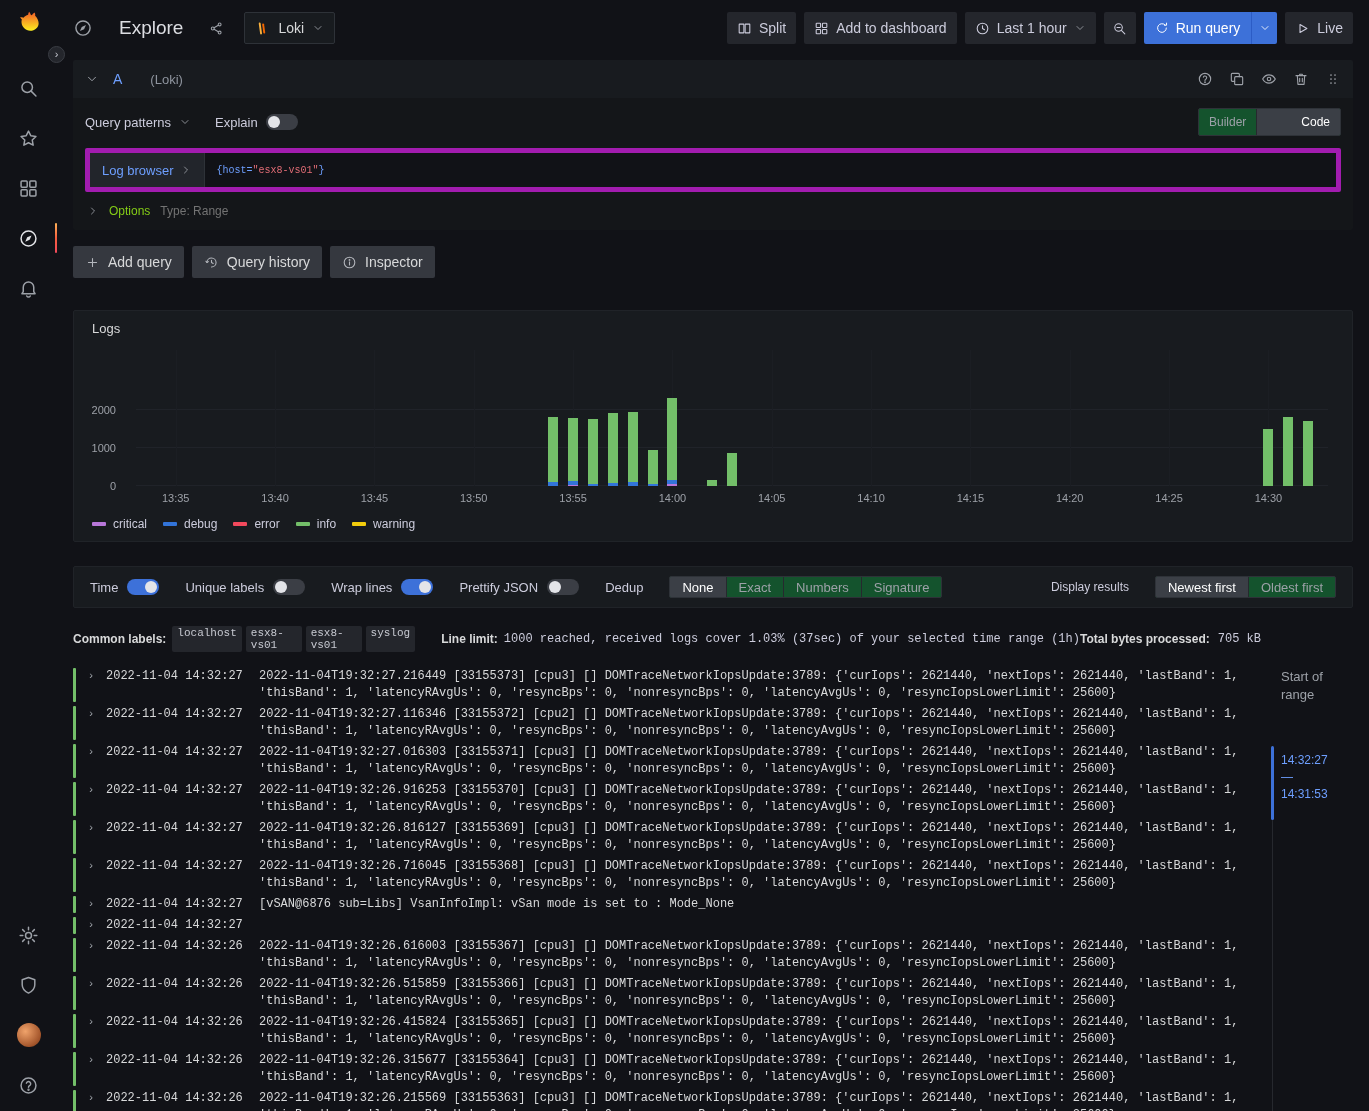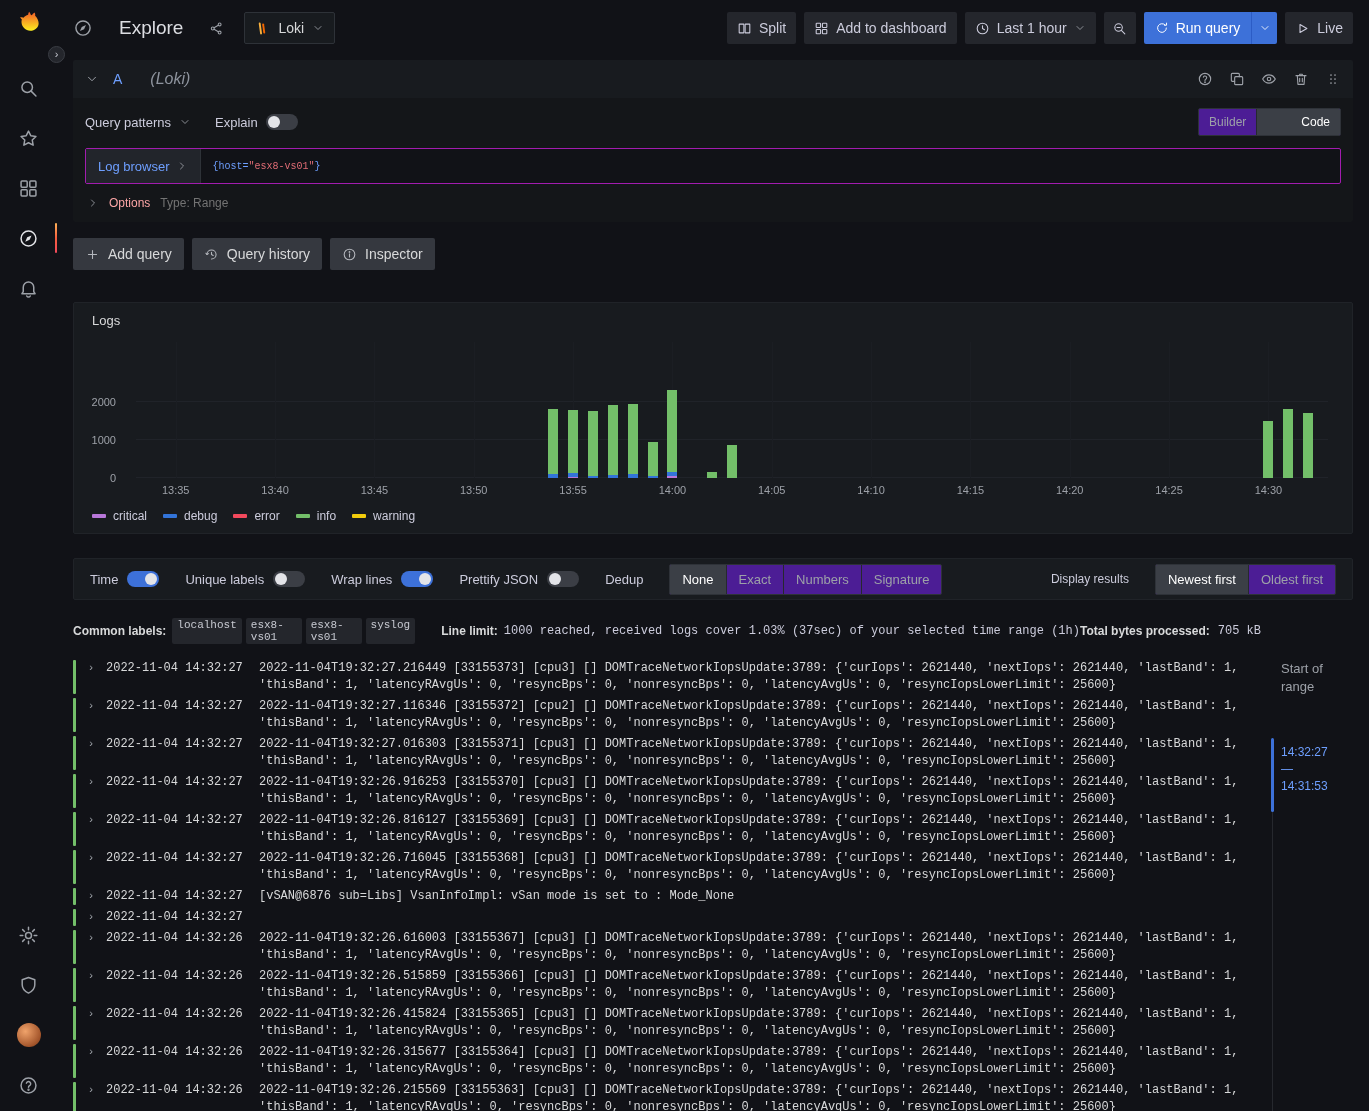--- a/index.html
+++ b/index.html
@@ -51,43 +51,43 @@
     font-size:14px; border:none; cursor:pointer; font-family:inherit; }
   .run-main svg { width:14px; height:14px; }
   .run-caret { width:26px; background:#3d71d9; border:none; border-left:1px solid #2c5cc5; color:#fff;
     display:flex; align-items:center; justify-content:center; cursor:pointer; }
 
   
   .query-panel { margin:4px 16px 0; border-radius:2px; overflow:hidden; }
   .q-header { height:38px; background:#181b1f; display:flex; align-items:center; padding:0 12px; }
   .q-caret { width:14px; height:14px; color:#9da1a8; cursor:pointer; }
   .q-ref { color:#6e9fff; font-size:14px; font-weight:500; margin-left:14px; cursor:pointer; }
-  .q-ds { color:#8e949e; font-size:16px; font-style:italic; margin-left:28px; }
+  .q-ds { color:#8e949e; font-size:13px; margin-left:28px; }
   .q-icons { margin-left:auto; display:flex; align-items:center; gap:16px; color:#9da1a8; }
   .q-icons svg { width:16px; height:16px; cursor:pointer; }
   .q-body { background:#141619; padding:10px 12px 12px; }
   .q-row1 { display:flex; align-items:center; gap:24px; padding-bottom:12px; }
   .link-row { display:flex; align-items:center; gap:8px; color:#ccccdc; font-size:13px; cursor:pointer; }
   .switch { width:32px; height:16px; border-radius:9px; background:#3b3e45; display:flex; align-items:center; padding:2px; cursor:pointer; flex:none; }
   .switch .knob { width:12px; height:12px; border-radius:50%; background:#e3e4e8; }
   .switch.on { background:#3d71d9; justify-content:flex-end; }
-  .rgroup { display:flex; border:1px solid #2e3238; border-radius:2px; overflow:hidden; background:#4c1d95; }
+  .rgroup { display:flex; border:1px solid #2e3238; border-radius:2px; overflow:hidden; background:#14532d; }
   .rgroup-item { padding:0 10px; height:26px; display:flex; align-items:center; font-size:12px; color:#9da1a8;
     background:transparent; border:none; cursor:pointer; font-family:inherit; }
   .rgroup-item + .rgroup-item { border-left:1px solid #26292e;padding-left:44px; }
   .rgroup-item.active { background:#3b3f46; color:#fff; }
   .mode-group { margin-left:auto; }
-  .q-row2 { display:flex; border:1px solid #a21caf; border-radius:2px; background:#111217; }
+  .q-row2 { display:flex; border:5px solid #a21caf; border-radius:2px; background:#111217; }
   .log-browser { display:flex; align-items:center; gap:6px; background:#22252b; color:#6e9fff; font-size:13px; font-weight:500;
     padding:0 12px; height:34px; border:none; border-right:1px solid #2e3238; cursor:pointer; font-family:inherit; }
   .query-text { display:flex; align-items:center; padding:0 12px; font-family:"Liberation Mono","DejaVu Sans Mono",monospace; font-size:10px; }
   .tok-b { color:#6e9fff; } .tok-s { color:#e06c75; }
   .q-row3 { display:flex; align-items:center; gap:10px; padding:12px 2px 0; font-size:12px; }
   .q-row3 .chev-r { width:12px; height:12px; color:#9da1a8; cursor:pointer; }
-  .q-row3 .opt { color:#fca5a5; font-weight:500; cursor:pointer; }
+  .q-row3 .opt { color:#84cc16; font-weight:500; cursor:pointer; }
   .q-row3 .opt-sum { color:#737373; }
 
   
   .action-row { display:flex; gap:8px; margin:16px 16px 0; }
   .action-btn { height:32px; display:flex; align-items:center; gap:8px; padding:0 12px;
     background:#35383f; border:none; border-radius:2px; color:#d8d9da; font-size:14px; font-family:inherit; cursor:pointer; }
   .action-btn svg { width:15px; height:15px; color:#b4b7bd; }
 
   
   .logs-panel { margin:32px 16px 0; background:#181b1f; border:1px solid #202328; border-radius:2px; padding:8px 18px 6px; }
@@ -107,21 +107,21 @@
 
   
   .controls-bar { margin:24px 16px 0; background:#181b1f; border:1px solid #202328; border-radius:2px;
     height:42px; display:flex; align-items:center; gap:26px; padding:0 16px; }
   .toggles { display:flex; align-items:center; gap:26px; }
   .ctl-item { display:flex; align-items:center; gap:9px; }
   .ctl-label { font-size:13px; color:#ccccdc; cursor:pointer; }
   .dedup-wrap, .display-wrap { display:flex; align-items:center; gap:26px; }
   .display-wrap { margin-left:auto; }
   .display-wrap .ctl-label { font-size:12px; font-weight:500; }
-  .controls-bar .rgroup-item { height:29px; font-size:13px; padding:0 12px; }
+  .controls-bar .rgroup-item { height:20px; font-size:13px; padding:0 12px; }
 
   
   .meta-row { margin:18px 16px 0; display:flex; align-items:center; font-size:12px; color:#ccccdc; padding-right:92px; }
   .meta-label { font-weight:600; color:#d8d9da; white-space:nowrap; }
   .label-chips { display:flex; gap:4px; margin-left:6px; }
   .chip { font-family:"Liberation Mono","DejaVu Sans Mono",monospace; font-size:11px; background:#24262c; color:#c7c9d1;
     padding:1px 5px; border-radius:2px; }
   .meta-sep { width:26px; flex:none; }
   .meta-mono { font-family:"Liberation Mono","DejaVu Sans Mono",monospace; font-size:12px; margin-left:6px; white-space:nowrap; }
   .meta-total { margin-left:auto; display:flex; align-items:center; gap:2px; }

